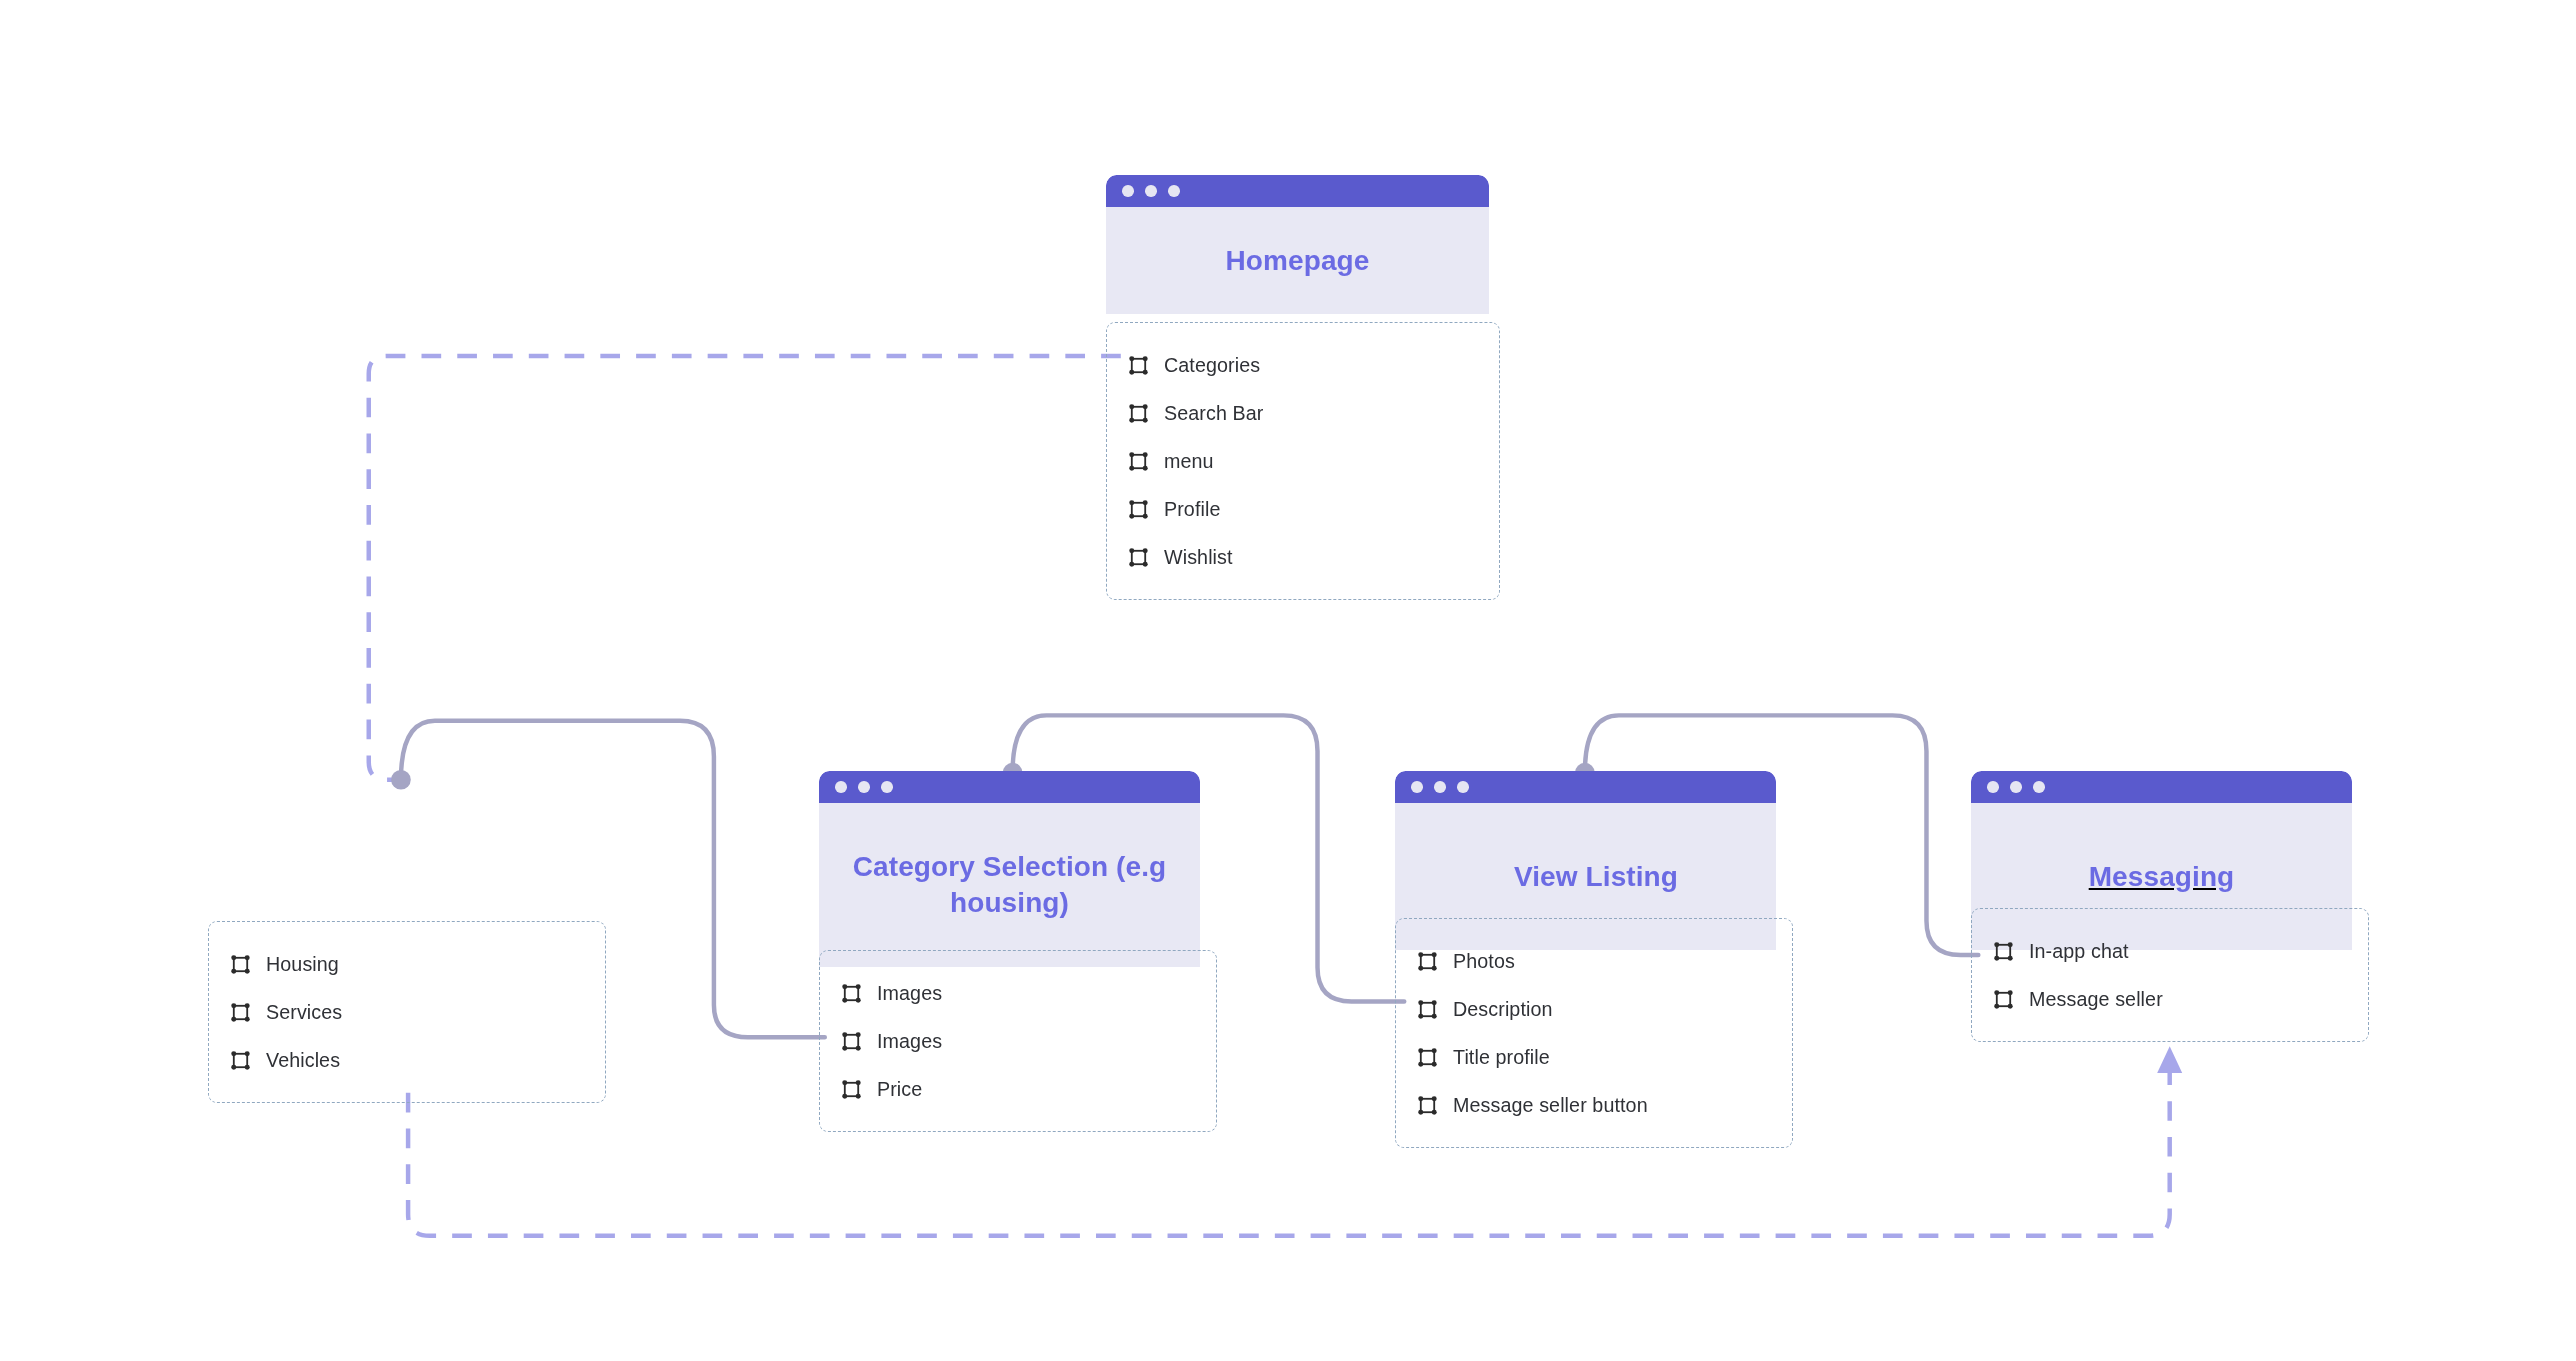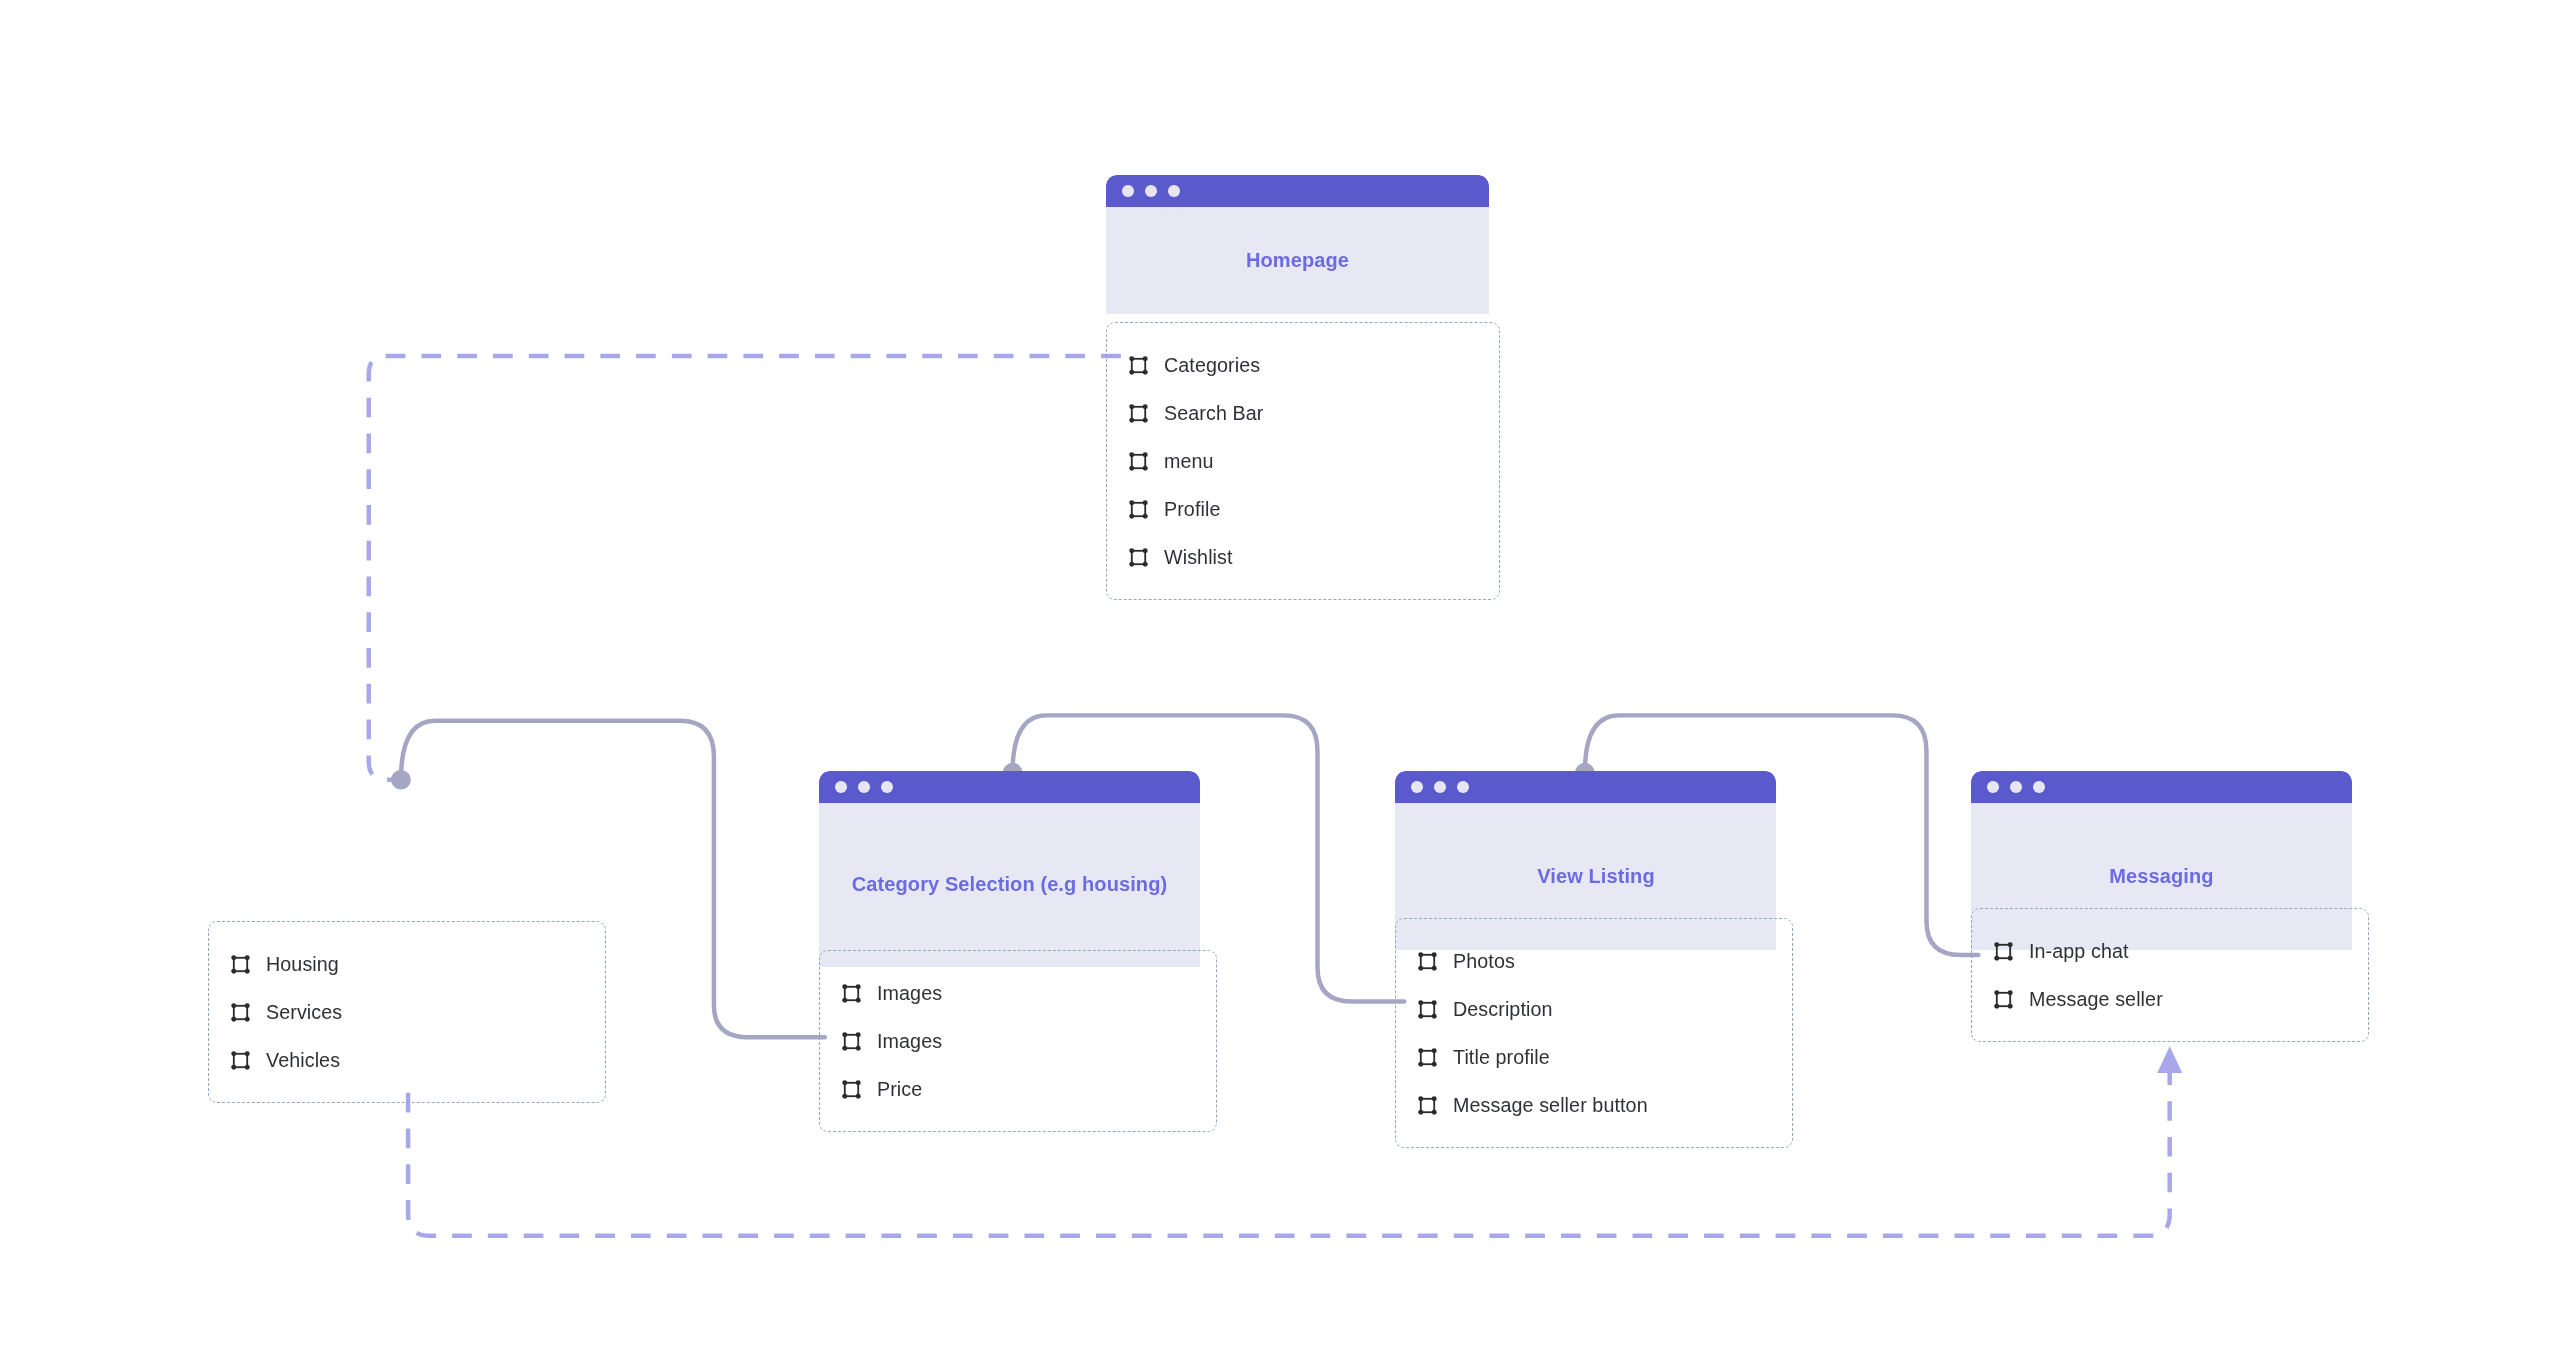--- a/index.html
+++ b/index.html
@@ -56,21 +56,21 @@
   .card-body {
     background: #e8e8f4;
     display: flex;
     align-items: center;
     justify-content: center;
     box-sizing: border-box;
     padding: 9px 23px;
   }
   .card-title {
     color: #6b6be3;
-    font-size: 20px;
+    font-size: 28px;
     font-weight: 700;
     line-height: 1.28;
     text-align: center;
     letter-spacing: 0.1px;
   }
 
   
   .feature-list {
     position: absolute;
     border: 1.8px dashed #90a8c0;
@@ -417,21 +417,21 @@
           <circle cx="5" cy="5" r="2.6"></circle>
             <circle cx="19" cy="5" r="2.6"></circle>
           <circle cx="5" cy="19" r="2.6"></circle>
             <circle cx="19" cy="19" r="2.6"></circle>
         </g>
       </svg>
       <span class="feature-label">Message seller button</span>
     </div>
   </div>
 
-  <div class="card" style="left:1971px; top:771px; width:381px;">
+  <div class="card" style="left:1971px; top:771px; width:381px;text-decoration:underline;">
     <div class="card-titlebar">
       <span class="dot"></span>
       <span class="dot"></span>
       <span class="dot"></span>
     </div>
     <div class="card-body" style="height:147px;">
       <div class="card-title">Messaging</div>
     </div>
   </div>
 

